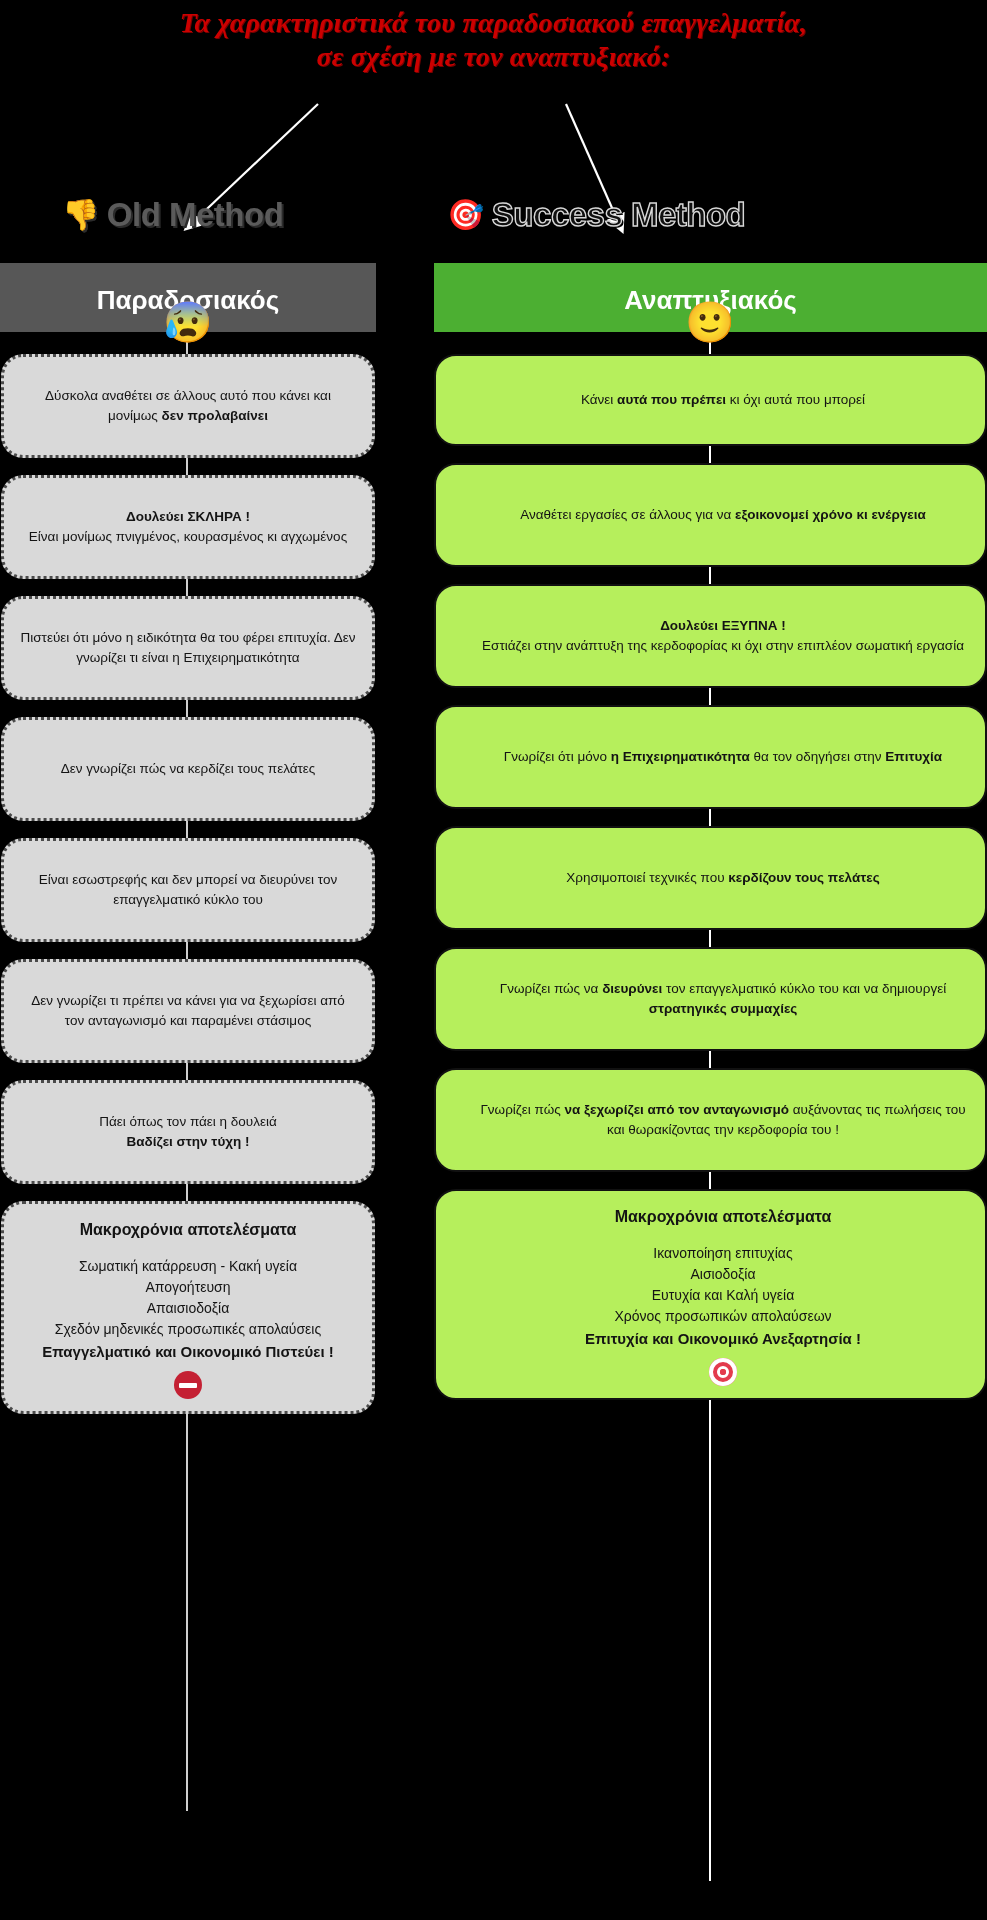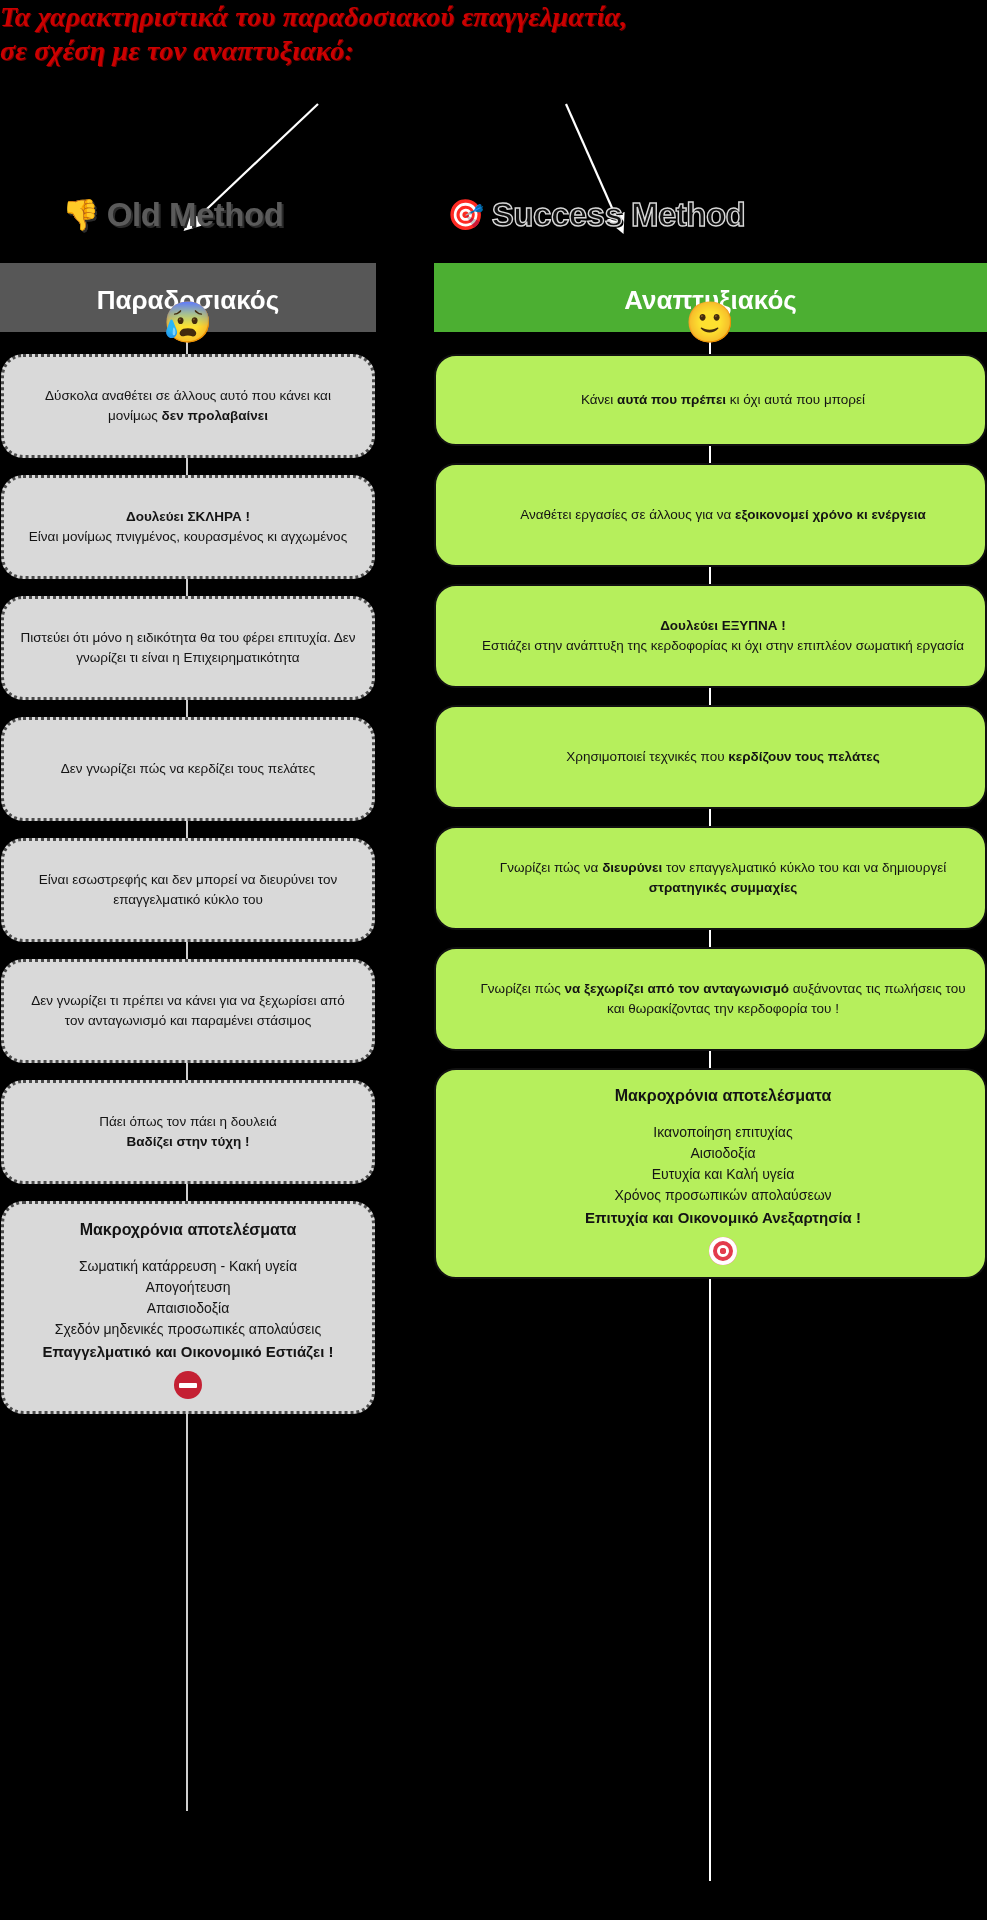--- a/index.html
+++ b/index.html
@@ -12,21 +12,22 @@
   }
   #page {
     position: relative;
     width: 987px;
     height: 1920px;
     background: #000000;
   }
 
   
   .title-wrap {
-    text-align: left;
+    padding-top: 6px;
+    text-align: center;
   }
   .title-line {
     font-family: "Liberation Serif", serif;
     font-style: italic;
     font-weight: bold;
     font-size: 28px;
     line-height: 34px;
     color: #cc0000;
     letter-spacing: 0.2px;
     text-shadow: 1px 1px 0 #7a0000, 2px 2px 0 rgba(0,0,0,.5);
@@ -236,21 +237,21 @@
         <div class="card h2">
             <div class="card-inner">Δεν γνωρίζει τι πρέπει να κάνει για να ξεχωρίσει από τον ανταγωνισμό και παραμένει στάσιμος</div>
           </div>
         <div class="card h2">
             <div class="card-inner">Πάει όπως τον πάει η δουλειά<br><b>Βαδίζει στην τύχη !</b></div>
           </div>
         <div class="card summary">
           <div class="card-inner">
             <div class="summary-title">Μακροχρόνια αποτελέσματα</div>
             <div class="summary-list">Σωματική κατάρρευση - Κακή υγεία<br>Απογοήτευση<br>Απαισιοδοξία<br>Σχεδόν μηδενικές προσωπικές απολαύσεις</div>
-            <div class="summary-strong">Επαγγελματικό και Οικονομικό Εστιάζει !</div>
+            <div class="summary-strong">Επαγγελματικό και Οικονομικό Πιστεύει !</div>
             <div class="summary-icon"><span class="stop-sign"></span></div>
           </div>
         </div>
       </div>
     </div>
 
     <div class="col col-right">
       <div class="col-header green">Αναπτυξιακός</div>
       <div class="spine green-spine" style="left:275px;top:58px;height:1560px;"></div>
       <div class="cards">
@@ -258,20 +259,23 @@
         <div class="card h1">
             <div class="card-inner">Κάνει <b>αυτά που πρέπει</b> κι όχι αυτά που μπορεί</div>
           </div>
         <div class="card h2">
             <div class="card-inner">Αναθέτει εργασίες σε άλλους για να <b>εξοικονομεί χρόνο κι ενέργεια</b></div>
           </div>
         <div class="card h2">
             <div class="card-inner"><b>Δουλεύει ΕΞΥΠΝΑ !</b><br>Εστιάζει στην ανάπτυξη της κερδοφορίας κι όχι στην επιπλέον σωματική εργασία</div>
           </div>
         <div class="card h2">
+            <div class="card-inner">Γνωρίζει ότι μόνο <b>η Επιχειρηματικότητα</b> θα τον οδηγήσει στην <b>Επιτυχία</b></div>
+          </div>
+        <div class="card h2">
             <div class="card-inner">Χρησιμοποιεί τεχνικές που <b>κερδίζουν τους πελάτες</b></div>
           </div>
         <div class="card h2">
             <div class="card-inner">Γνωρίζει πώς να <b>διευρύνει</b> τον επαγγελματικό κύκλο του και να δημιουργεί <b>στρατηγικές συμμαχίες</b></div>
           </div>
         <div class="card h2">
             <div class="card-inner">Γνωρίζει πώς <b>να ξεχωρίζει από τον ανταγωνισμό</b> αυξάνοντας τις πωλήσεις του και θωρακίζοντας την κερδοφορία του !</div>
           </div>
         <div class="card summary">
           <div class="card-inner">

